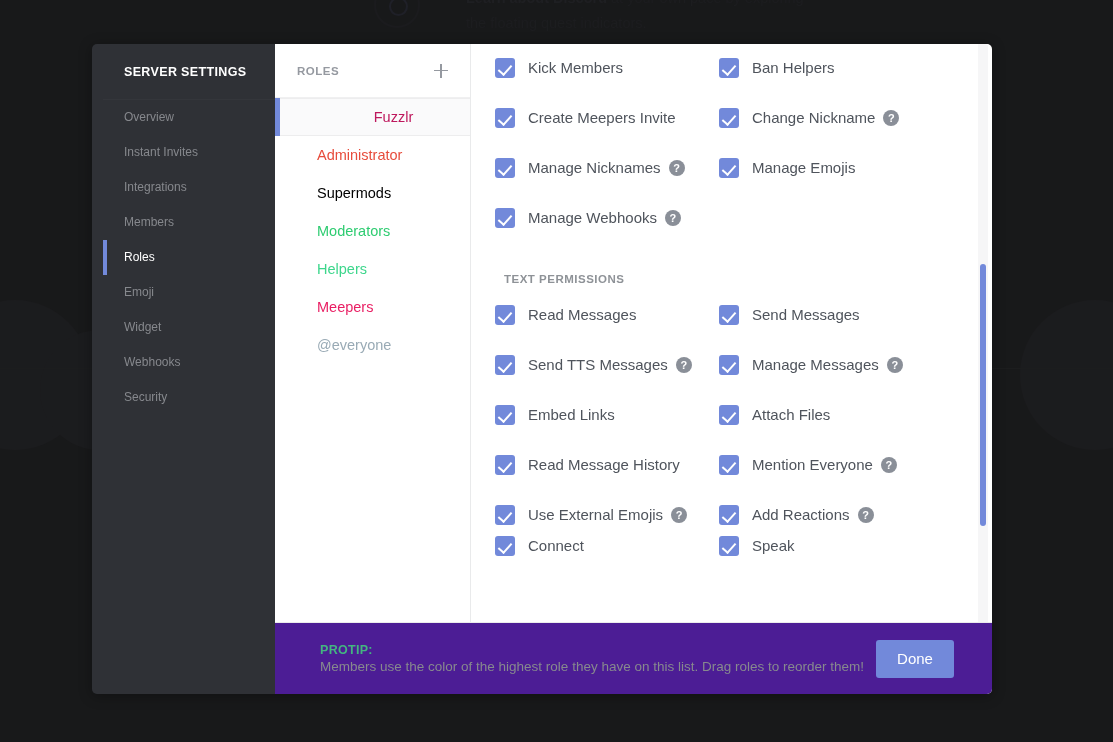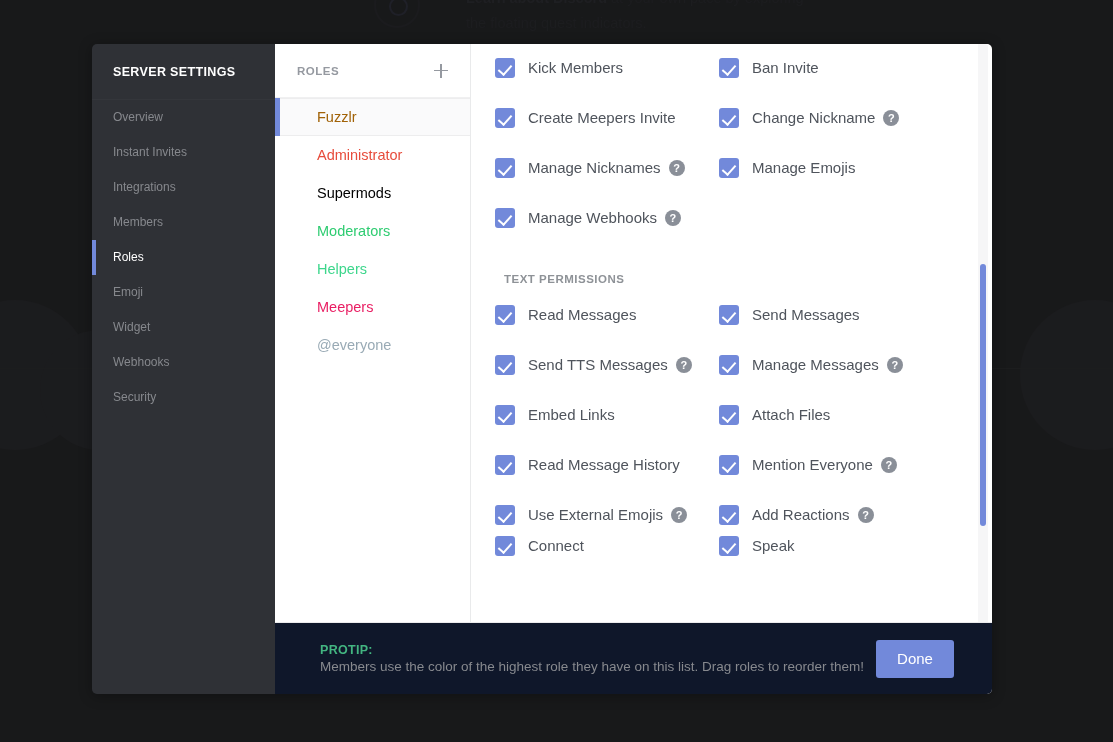--- a/index.html
+++ b/index.html
@@ -75,20 +75,21 @@
     overflow: hidden;
     box-shadow: 0 2px 14px rgba(0,0,0,0.32);
   }
 
   
   #settings-sidebar {
     width: 183px;
     background: #2f3136;
     flex: 0 0 183px;
     padding-top: 0;
+    padding-left: 11px;
   }
   #sidebar-header {
     height: 56px;
     line-height: 56px;
     padding-left: 21px;
     font-size: 12.5px;
     font-weight: bold;
     letter-spacing: 0.35px;
     color: #ffffff;
     border-bottom: 1px solid #34363b;
@@ -252,21 +253,21 @@
     cursor: pointer;
   }
 
   
   #modal-footer {
     position: absolute;
     left: 183px;
     right: 0;
     bottom: 0;
     height: 72px;
-    background: #0f172a;
+    background: #4c1d95;
     border-top: 1px solid #ebebec;
     display: flex;
     align-items: center;
     padding: 0 38px 0 45px;
   }
   #protip-block { flex: 1; }
   #protip-title {
     font-size: 12.5px;
     font-weight: bold;
     letter-spacing: 0.3px;
@@ -322,40 +323,40 @@
         <div class="nav-item">Security</div>
       </div>
   </div>
 
   <div id="roles-column">
     <div id="roles-column-header">
       <span id="roles-header-label">ROLES</span>
       <span id="add-role-button"></span>
     </div>
     <div id="roles-list">
-        <div class="role-item selected" style="color: #a16207;">Fuzzlr</div>
+        <div class="role-item selected" style="color: #be185d; text-align: center;">Fuzzlr</div>
         <div class="role-item" style="color: rgb(231, 76, 60);">Administrator</div>
         <div class="role-item" style="color: #000000;">Supermods</div>
         <div class="role-item" style="color: rgb(46, 204, 113);">Moderators</div>
         <div class="role-item" style="color: rgb(61, 214, 140);">Helpers</div>
         <div class="role-item" style="color: rgb(233, 30, 99);">Meepers</div>
         <div class="role-item" style="color: rgb(153, 170, 181);">@everyone</div>
       </div>
   </div>
 
   <div id="permissions-pane">
     <div id="permissions-scroll">
         <div class="perm-grid" style="margin-top: 8px;">
           <div class="perm-row">
             <span class="checkbox"></span>
             <span class="perm-label">Kick Members</span>
           </div>
           <div class="perm-row">
             <span class="checkbox"></span>
-            <span class="perm-label">Ban Invite</span>
+            <span class="perm-label">Ban Helpers</span>
           </div>
           <div class="perm-row">
             <span class="checkbox"></span>
             <span class="perm-label">Create Meepers Invite</span>
           </div>
           <div class="perm-row">
             <span class="checkbox"></span>
             <span class="perm-label">Change Nickname</span>
             <span class="help-icon">?</span>
           </div>

